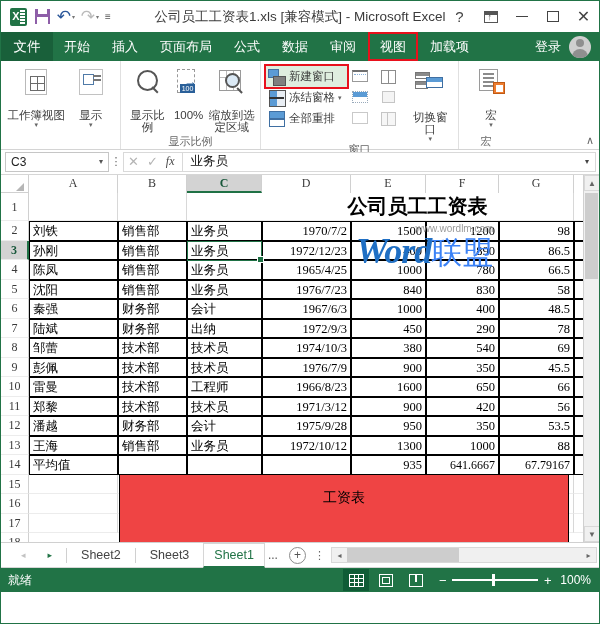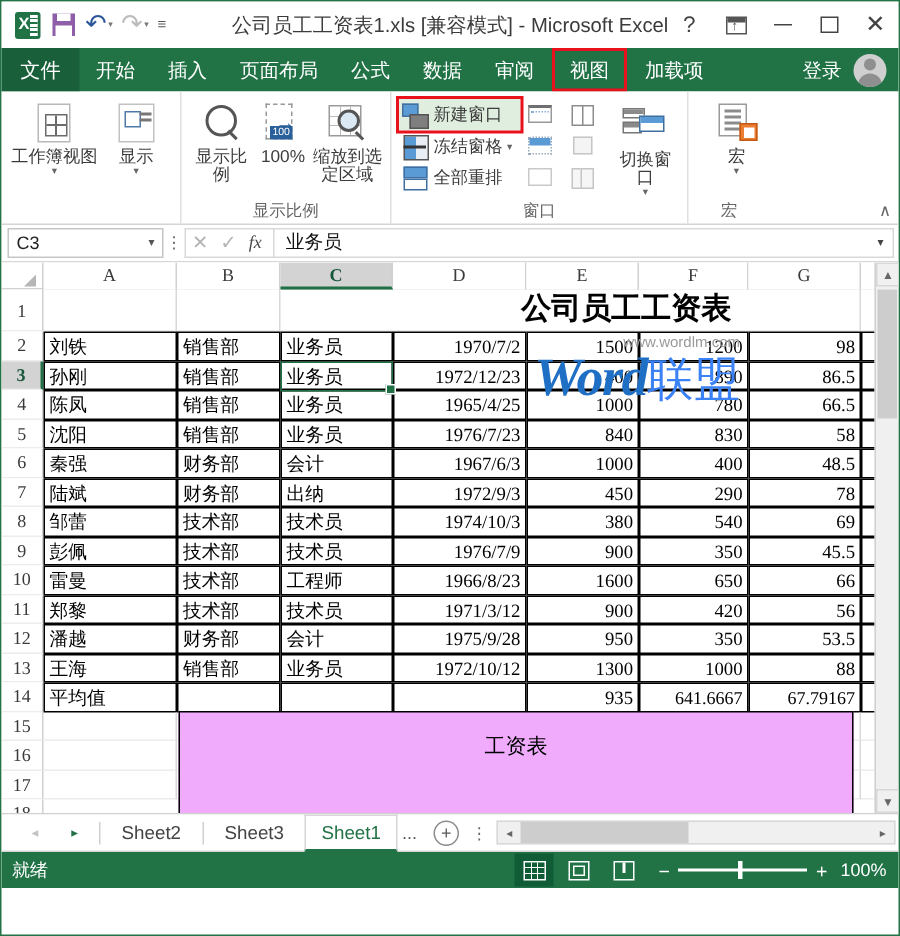--- a/index.html
+++ b/index.html
@@ -185,21 +185,21 @@
     color: #666;
     height: 15px;
     line-height: 15px;
   }
   .bigbtn {
     width: 58px;
     display: flex; flex-direction: column; align-items: center;
     padding-top: 3px;
     cursor: default;
   }
-  .bigbtn .lbl { text-align: center; line-height: 12px; margin-top: 2px; font-size: 11.5px; }
+  .bigbtn .lbl { text-align: center; line-height: 12px; margin-top: 12px; font-size: 11.5px; }
   .bigbtn .dd { font-size: 7px; color: #666; line-height: 7px; }
   .ico32 { width: 30px; height: 30px; position: relative; }
 
   
   .ico-workbookview { border: 1px solid #b9b9b9; width: 22px; height: 26px; margin: 2px auto 0; position: relative; background:#fff;}
   .ico-workbookview::before {
     content:""; position:absolute; left:4px; top:6px; width:13px; height:13px;
     border:1px solid #6b6b6b;
     background-image: linear-gradient(to right, transparent 46%, #6b6b6b 46%, #6b6b6b 54%, transparent 54%),
                       linear-gradient(to bottom, transparent 46%, #6b6b6b 46%, #6b6b6b 54%, transparent 54%);
@@ -419,21 +419,21 @@
   }
   .selbox::after {
     content: ""; position: absolute; right: -3px; bottom: -3px;
     width: 5px; height: 5px; background: #1f7145;
     border: 1px solid #fff;
   }
 
   
   .chartobj {
     position: absolute;
-    background: #f0abfc;
+    background: #ef4444;
     border: 1px solid #000;
     z-index: 4;
   }
   .chart-title {
     text-align: center;
     font-size: 14px;
     font-family: "Liberation Serif", serif;
     color: #000;
     margin-top: 14px;
   }

